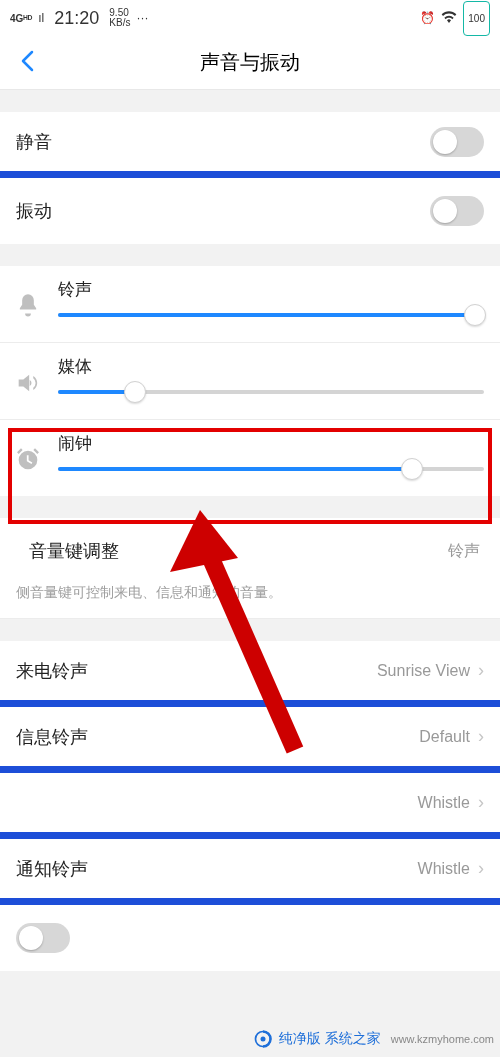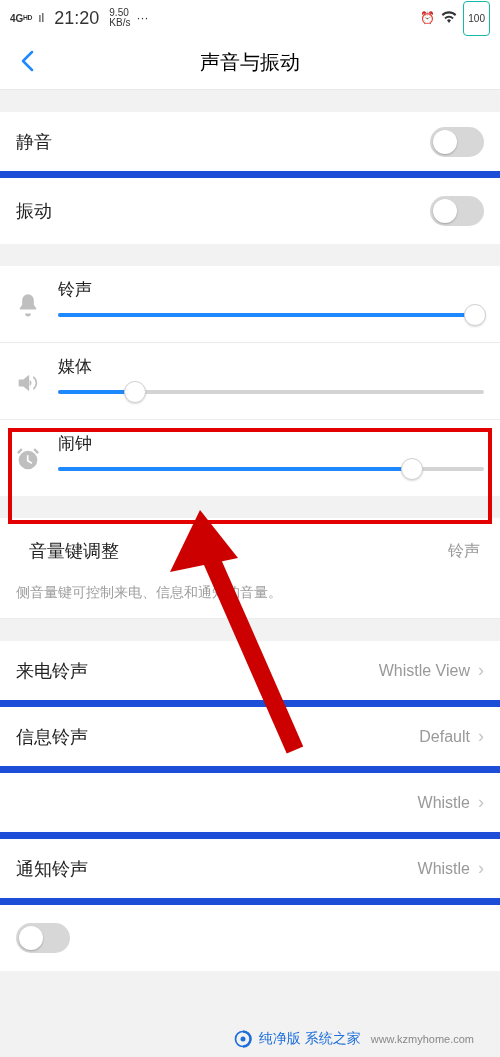--- a/index.html
+++ b/index.html
@@ -46,21 +46,21 @@
     
     .hl-box { position:absolute; left:8px; width:484px; top:428px; height:96px; border:4px solid #e30000; pointer-events:none; z-index:5; }
 
     
     .arrow { position:absolute; left:140px; top:500px; width:200px; height:260px; pointer-events:none; z-index:6; }
 
     
     .desc { font-size:14px; color:#9e9e9e; padding:0 16px 16px; background:#fff; border-bottom:1px solid #ececec;}
 
     
-    .wm { position:absolute; right:26px; bottom:8px; display:flex; align-items:center; gap:6px; font-size:14px; color:#1e6fd9; z-index:10;}
+    .wm { position:absolute; right:6px; bottom:8px; display:flex; align-items:center; gap:6px; font-size:14px; color:#1e6fd9; z-index:10;}
     .wm-logo { width:20px; height:20px; }
     .wm-sub { color:#888; font-size:11px; margin-left:4px; }
 
     .section { background:#fff; }
     .section + .gap { height:22px; }
   </style>
 </head>
 <body>
 
 <div class="status-bar">
@@ -166,21 +166,21 @@
     <div class="row-value">铃声</div>
   </div>
   <div class="desc">侧音量键可控制来电、信息和通知的音量。</div>
 </div>
 
 <div class="gap"></div>
 
 <div class="section">
   <div class="row">
     <div class="row-label">来电铃声</div>
-    <div class="row-value">Whistle View</div>
+    <div class="row-value">Sunrise View</div>
     <div class="chev">›</div>
   </div>
   <div class="row">
     <div class="row-label">信息铃声</div>
     <div class="row-value">Default</div>
     <div class="chev">›</div>
   </div>
   <div class="row">
     <div class="row-value">Whistle</div>
     <div class="chev">›</div>

